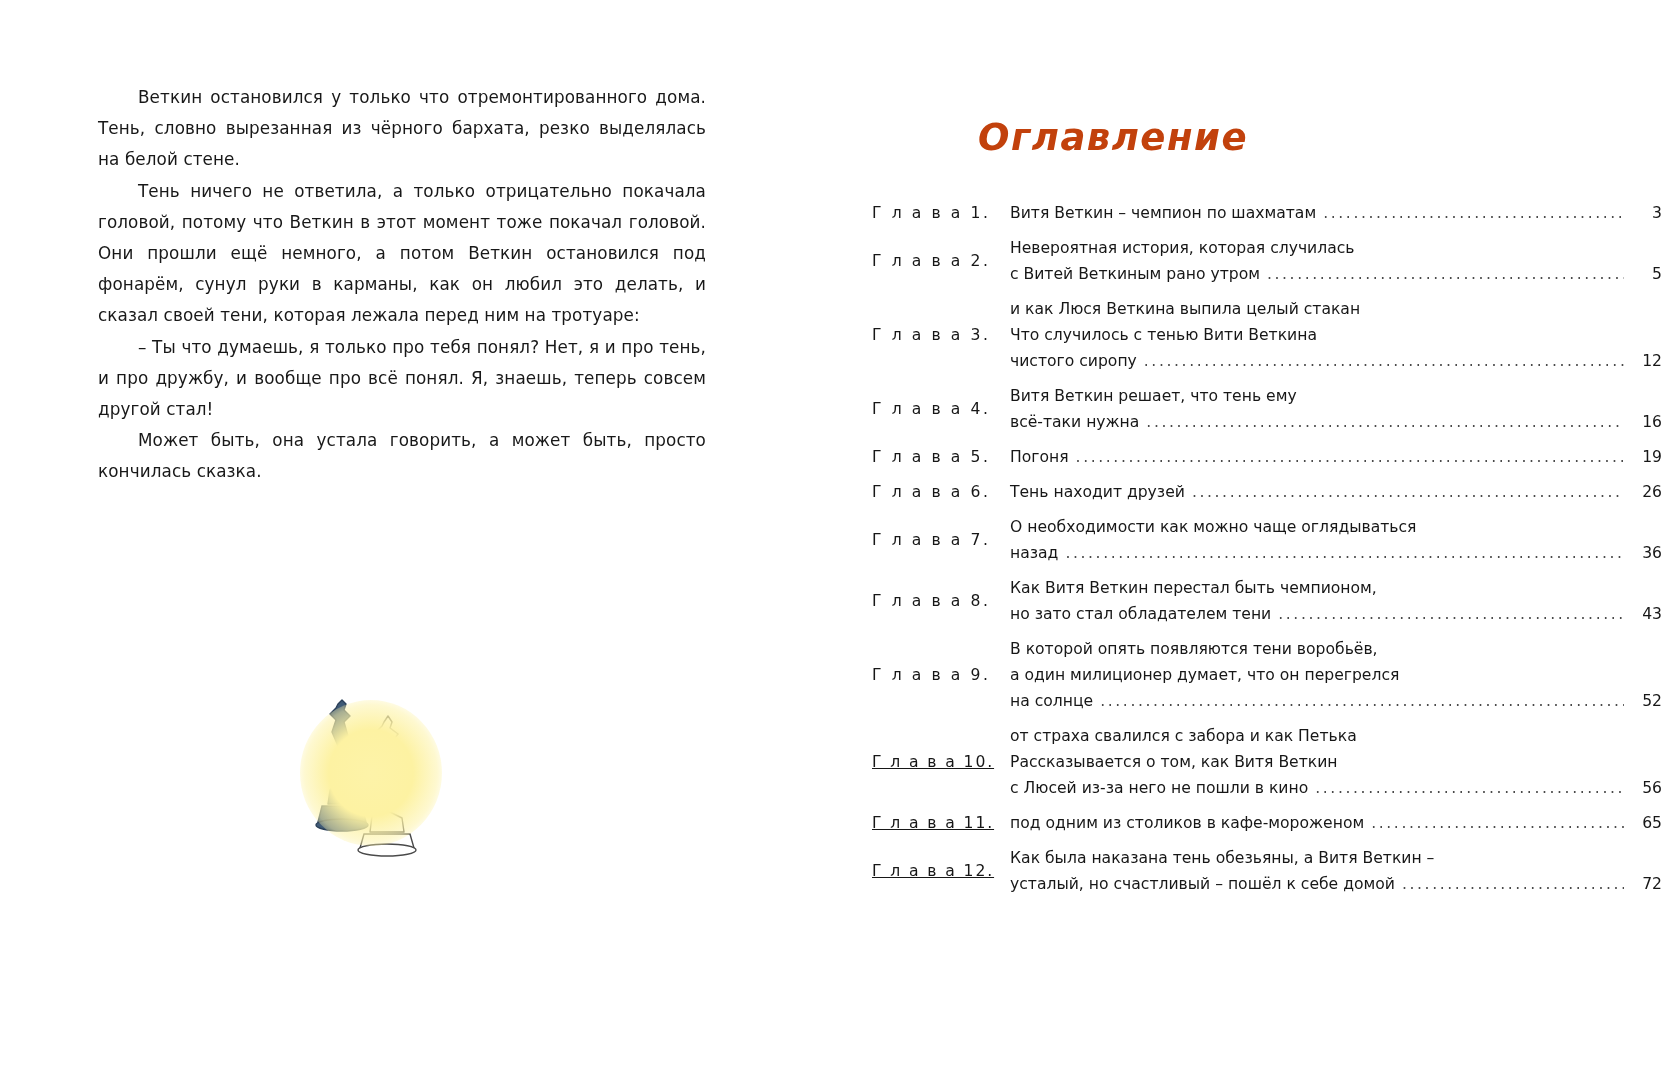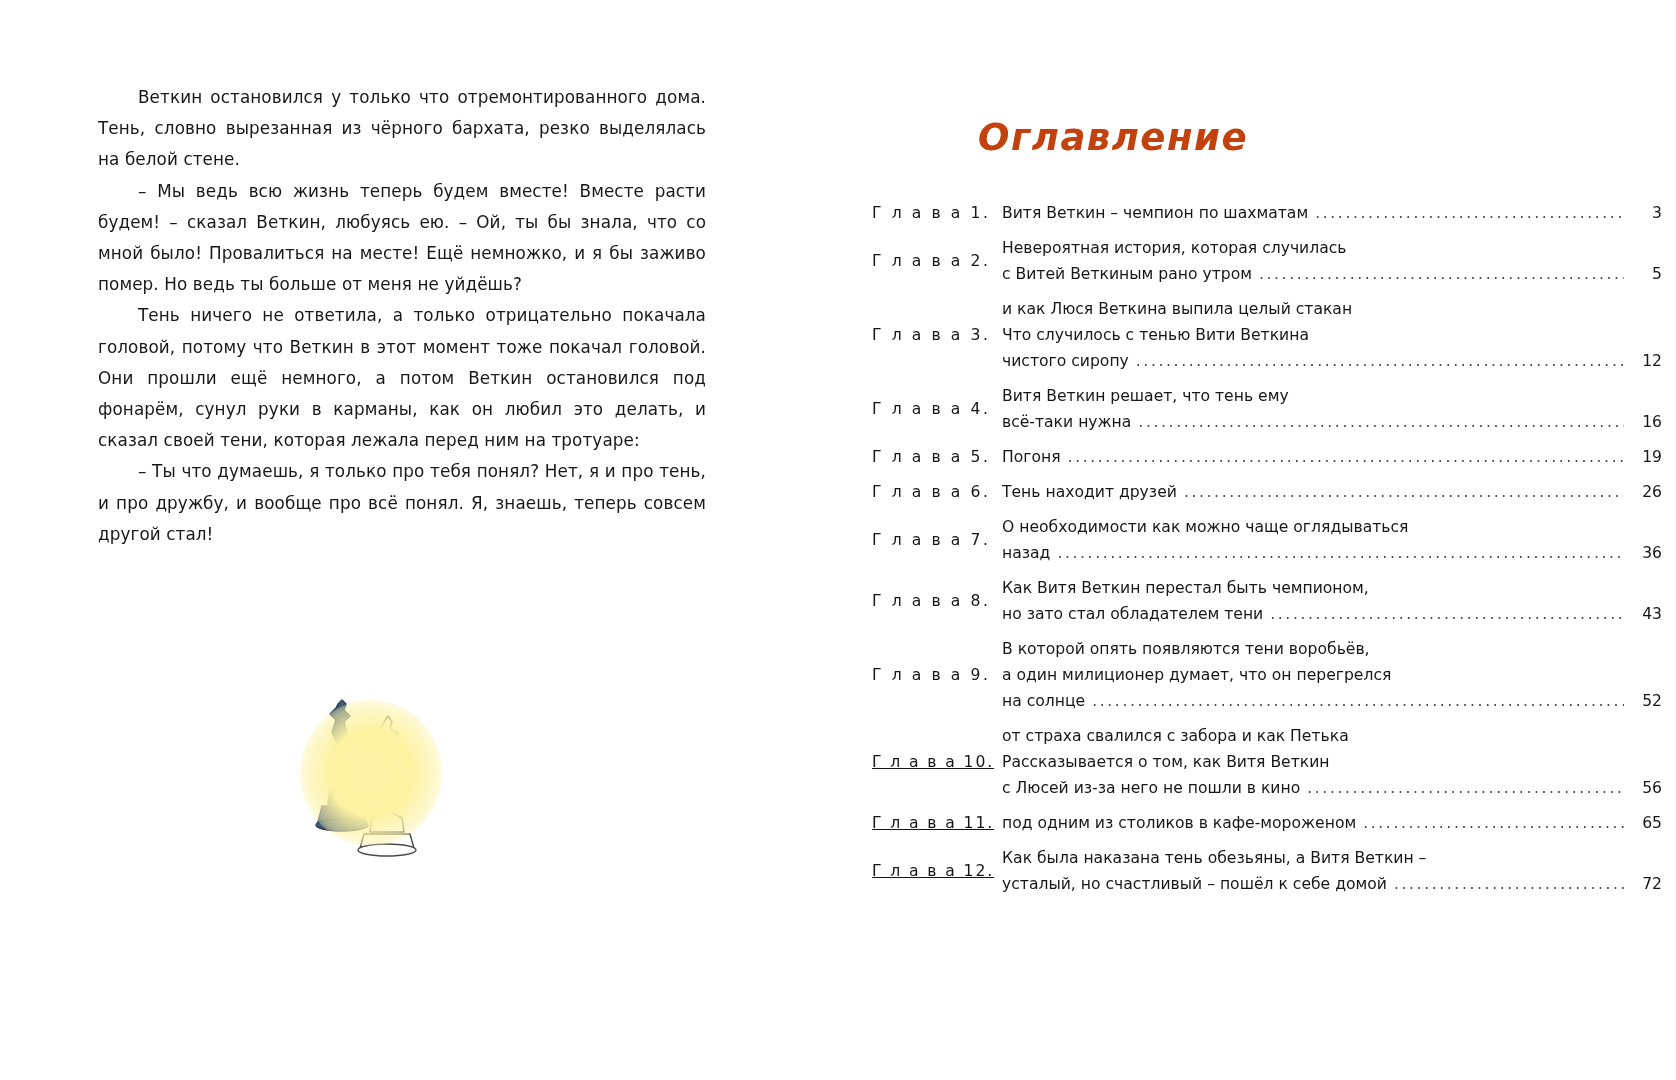--- a/index.html
+++ b/index.html
@@ -116,20 +116,21 @@
   .toc-line {
     display: flex;
     align-items: baseline;
     line-height: 26px;
     font-size: 15.6px;
     color: #171717;
   }
   .toc-text {
     flex: 0 0 auto;
     white-space: nowrap;
+    margin-left: 8px;
   }
   .toc-dots {
     flex: 1 1 auto;
     overflow: hidden;
     white-space: nowrap;
     color: #4a4a4a;
     margin: 0 4px 0 7px;
     font-size: 15.6px;
     letter-spacing: 2.6px;
   }
@@ -146,23 +147,23 @@
   .gap-sm { height: 5px; }
 </style>
 </head>
 <body>
 
 <div class="spread">
 
   <div class="page-left">
     <div class="body-text">
       <p>Веткин остановился у только что отремонтированного дома. Тень, словно вырезанная из чёрного бархата, резко выделялась на белой стене.</p>
-      <p class="dialog">– Мы ведь всю жизнь теперь будем вместе! Вместе расти будем! – сказал Веткин, любуясь ею. – Ой, ты бы знала, что со мной было! Провалиться на месте! Ещё немножко, и я бы заживо помер. Но ведь ты больше от меня не уйдёшь?</p>
       <p>Тень ничего не ответила, а только отрицательно покачала головой, потому что Веткин в этот момент тоже покачал головой. Они прошли ещё немного, а потом Веткин остановился под фонарём, сунул руки в карманы, как он любил это делать, и сказал своей тени, которая лежала перед ним на тротуаре:</p>
       <p class="dialog">– Ты что думаешь, я только про тебя понял? Нет, я и про тень, и про дружбу, и вообще про всё понял. Я, знаешь, теперь совсем другой стал!</p>
+      <p>Может быть, она устала говорить, а может быть, просто кончилась сказка.</p>
     </div>
 
     <div class="chess-art">
       <div class="glow"></div>
       <svg width="160" height="172" viewBox="0 0 160 172">
 
         <g>
           <path d="M46 18 L50 14 L54 18 L52 24 L58 30 L52 36 L56 50 L50 64 L54 78 L48 96 L60 106 L62 118 L36 118 L38 104 L48 94 L42 76 L46 60 L40 46 L44 34 L38 28 L44 22 Z" fill="#3f5a76" stroke="#2b4059" stroke-width="1.4" stroke-linejoin="round"></path>
           <path d="M30 120 L70 120 L74 136 L26 136 Z" fill="#3f5a76" stroke="#2b4059" stroke-width="1.4"></path>
           <ellipse cx="50" cy="139" rx="26" ry="6" fill="#3f5a76" stroke="#2b4059" stroke-width="1.4"></ellipse>

